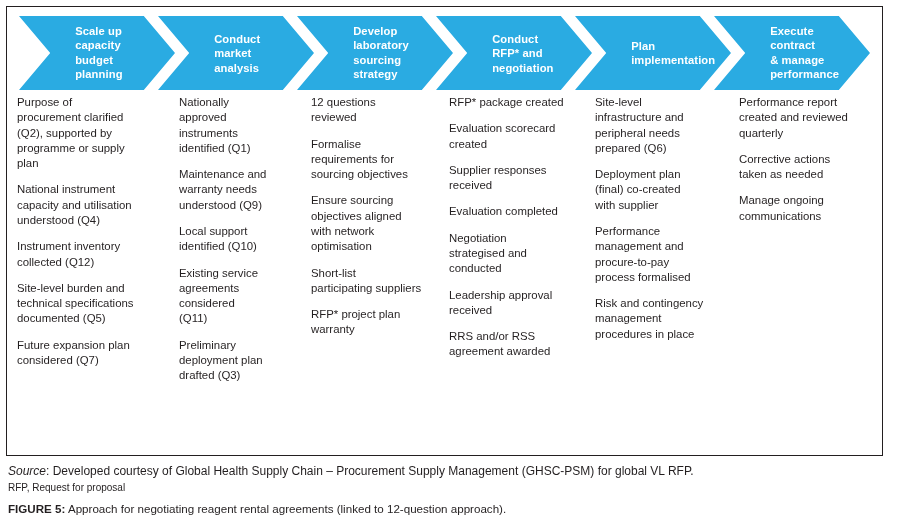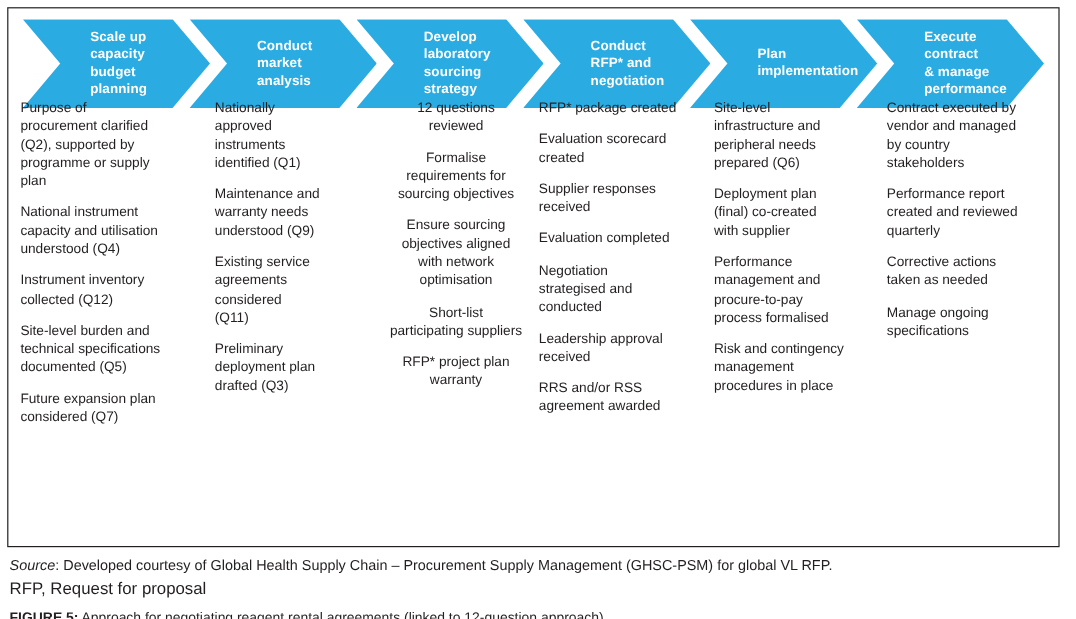--- a/index.html
+++ b/index.html
@@ -49,21 +49,21 @@
     font-size:11.2px;
     font-weight:bold;
     line-height:1.28;
     letter-spacing:0.1px;
     white-space:pre-line;
   }
 
   
   .columns{
     position:absolute;
-    left:0;top:76px;
+    left:0;top:88px;
     width:877px;height:360px;
   }
   .column{
     position:absolute;
     top:0;
     box-sizing:border-box;
   }
   .bullet{
     font-size:11.4px;
     line-height:1.34;
@@ -80,21 +80,21 @@
     top:462px;
     width:880px;
   }
   .source-line{
     font-size:12px;
     line-height:1.5;
     color:#231f20;
   }
   .source-line .src-label{font-style:italic;}
   .abbrev-line{
-    font-size:14px;
+    font-size:10px;
     line-height:1.55;
     color:#231f20;
   }
   .figure-caption{
     margin-top:5px;
     font-size:11.6px;
     line-height:1.45;
     color:#231f20;
   }
   .figure-caption .fig-num{font-weight:bold;}
@@ -162,30 +162,32 @@
       </div>
 
       <div class="column" style="left:172px;width:130px;">
         <div class="bullet">Nationally
 approved
 instruments
 identified (Q1)</div>
         <div class="bullet">Maintenance and
 warranty needs
 understood (Q9)</div>
+        <div class="bullet">Local support
+identified (Q10)</div>
         <div class="bullet">Existing service
 agreements
 considered
 (Q11)</div>
         <div class="bullet">Preliminary
 deployment plan
 drafted (Q3)</div>
       </div>
 
-      <div class="column" style="left:304px;width:138px;text-align:center;">
+      <div class="column" style="left:304px;width:138px;">
         <div class="bullet">12 questions
 reviewed</div>
         <div class="bullet">Formalise
 requirements for
 sourcing objectives</div>
         <div class="bullet">Ensure sourcing
 objectives aligned
 with network
 optimisation</div>
         <div class="bullet">Short-list
@@ -221,31 +223,27 @@
         <div class="bullet">Performance
 management and
 procure-to-pay
 process formalised</div>
         <div class="bullet">Risk and contingency
 management
 procedures in place</div>
       </div>
 
       <div class="column" style="left:732px;width:140px;">
-        <div class="bullet">Contract executed by
-vendor and managed
-by country
-stakeholders</div>
         <div class="bullet">Performance report
 created and reviewed
 quarterly</div>
         <div class="bullet">Corrective actions
 taken as needed</div>
         <div class="bullet">Manage ongoing
-specifications</div>
+communications</div>
       </div>
 
     </div>
   </div>
 
   <div class="caption-block">
     <div class="source-line"><span class="src-label">Source</span><span>: Developed courtesy of Global Health Supply Chain – Procurement Supply Management (GHSC-PSM) for global VL RFP.</span></div>
     <div class="abbrev-line">RFP, Request for proposal</div>
     <div class="figure-caption"><span class="fig-num">FIGURE 5:</span><span> Approach for negotiating reagent rental agreements (linked to 12-question approach).</span></div>
   </div>

